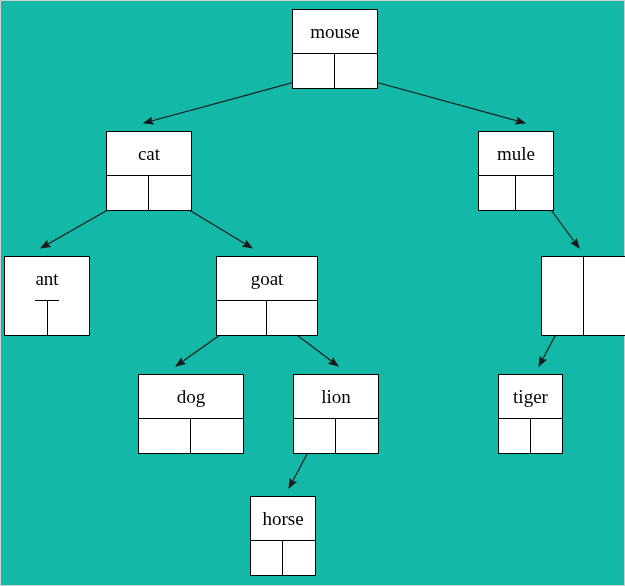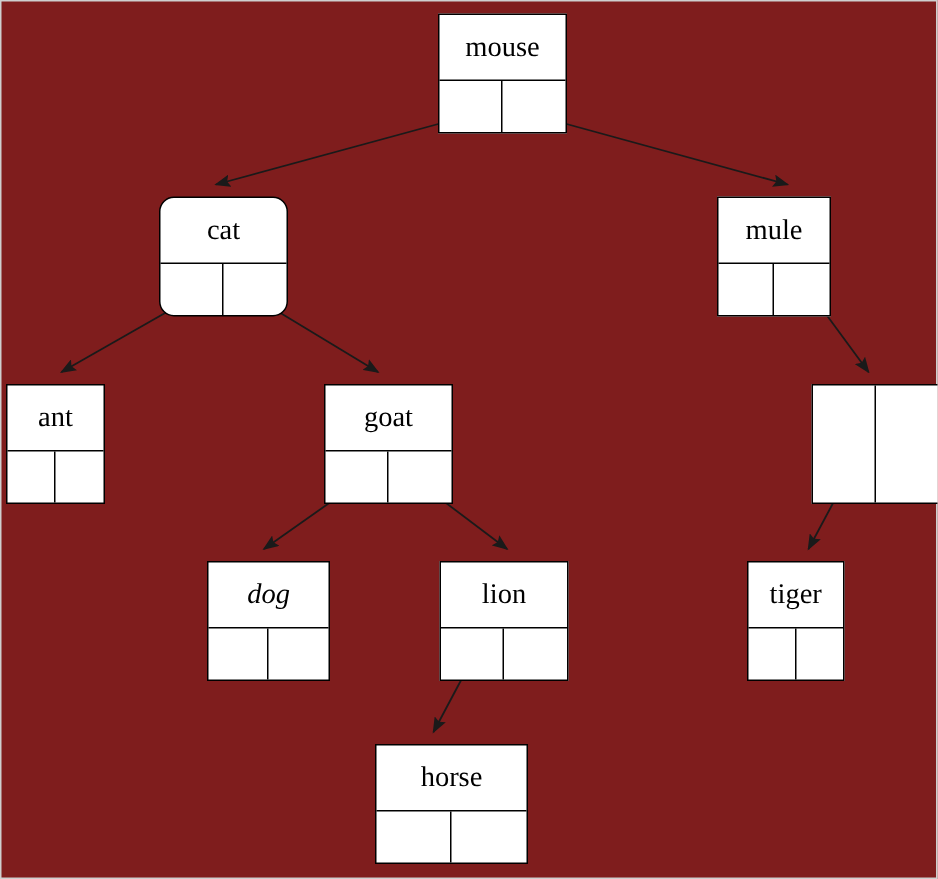--- a/index.html
+++ b/index.html
@@ -1,19 +1,19 @@
 <!DOCTYPE html>
 <html><head>
 <meta charset="utf-8">
 <style>
   html,body{margin:0;padding:0;background:#ffffff;}
   body{width:625px;height:586px;overflow:hidden;
        font-family:"Liberation Serif","DejaVu Serif",serif;}
   #canvas{position:relative;width:625px;height:586px;
-          box-sizing:border-box;border:1px solid #cfcfcf;background:#7f1d1d;}
+          box-sizing:border-box;border:1px solid #cfcfcf;background:#14b8a6;}
   #edges{position:absolute;left:0;top:0;width:625px;height:586px;
          pointer-events:none;}
   .node{position:absolute;box-sizing:border-box;border:1.4px solid #000;
         background:#fff;display:flex;flex-direction:column;}
   .node-label{flex:0 0 44px;display:flex;align-items:center;
               justify-content:center;font-size:19px;color:#000;
               line-height:1;border-bottom:1.4px solid #000;
               box-sizing:border-box;}
   .node-ptrs{flex:1 1 auto;display:flex;}
   .ptr{flex:1 1 50%;box-sizing:border-box;}
@@ -40,76 +40,76 @@
       <line x1="313" y1="440" x2="288" y2="487" stroke="#1a1a1a" stroke-width="1.2" marker-end="url(#ah)"></line>
     </svg>
   <div id="nodes">
       <div class="node" style="left: 291px; top: 8px; width: 86px; height: 80px;">
         <div class="node-label" style="flex-basis: 44px;">mouse</div>
         <div class="node-ptrs">
           <div class="ptr left"></div>
           <div class="ptr right"></div>
         </div>
       </div>
-      <div class="node" style="left: 105px; top: 130px; width: 86px; height: 80px; border-radius: 10px;">
+      <div class="node" style="left: 105px; top: 130px; width: 86px; height: 80px;">
         <div class="node-label" style="flex-basis: 44px;">cat</div>
         <div class="node-ptrs">
           <div class="ptr left"></div>
           <div class="ptr right"></div>
         </div>
       </div>
       <div class="node" style="left: 477px; top: 130px; width: 76px; height: 80px;">
         <div class="node-label" style="flex-basis: 44px;">mule</div>
         <div class="node-ptrs">
           <div class="ptr left"></div>
           <div class="ptr right"></div>
         </div>
       </div>
-      <div class="node" style="left: 3px; top: 255px; width: 66px; height: 80px;">
+      <div class="node" style="left: 3px; top: 255px; width: 86px; height: 80px; align-items: center;">
         <div class="node-label" style="flex-basis: 44px;">ant</div>
         <div class="node-ptrs">
           <div class="ptr left"></div>
           <div class="ptr right"></div>
         </div>
       </div>
-      <div class="node" style="left: 215px; top: 255px; width: 86px; height: 80px;">
+      <div class="node" style="left: 215px; top: 255px; width: 102px; height: 80px;">
         <div class="node-label" style="flex-basis: 44px;">goat</div>
         <div class="node-ptrs">
           <div class="ptr left"></div>
           <div class="ptr right"></div>
         </div>
       </div>
       <div class="node" style="left: 540px; top: 255px; width: 86px; height: 80px;">
         <div class="node-ptrs">
           <div class="ptr left"></div>
           <div class="ptr right"></div>
         </div>
       </div>
-      <div class="node" style="left: 137px; top: 373px; width: 82px; height: 80px; font-style: italic;">
+      <div class="node" style="left: 137px; top: 373px; width: 106px; height: 80px;">
         <div class="node-label" style="flex-basis: 44px;">dog</div>
         <div class="node-ptrs">
           <div class="ptr left"></div>
           <div class="ptr right"></div>
         </div>
       </div>
       <div class="node" style="left: 292px; top: 373px; width: 86px; height: 80px;">
         <div class="node-label" style="flex-basis: 44px;">lion</div>
         <div class="node-ptrs">
           <div class="ptr left"></div>
           <div class="ptr right"></div>
         </div>
       </div>
       <div class="node" style="left: 497px; top: 373px; width: 65px; height: 80px;">
         <div class="node-label" style="flex-basis: 44px;">tiger</div>
         <div class="node-ptrs">
           <div class="ptr left"></div>
           <div class="ptr right"></div>
         </div>
       </div>
-      <div class="node" style="left: 249px; top: 495px; width: 102px; height: 80px;">
+      <div class="node" style="left: 249px; top: 495px; width: 66px; height: 80px;">
         <div class="node-label" style="flex-basis: 44px;">horse</div>
         <div class="node-ptrs">
           <div class="ptr left"></div>
           <div class="ptr right"></div>
         </div>
       </div>
     </div>
 </div>
 
 </body></html>

